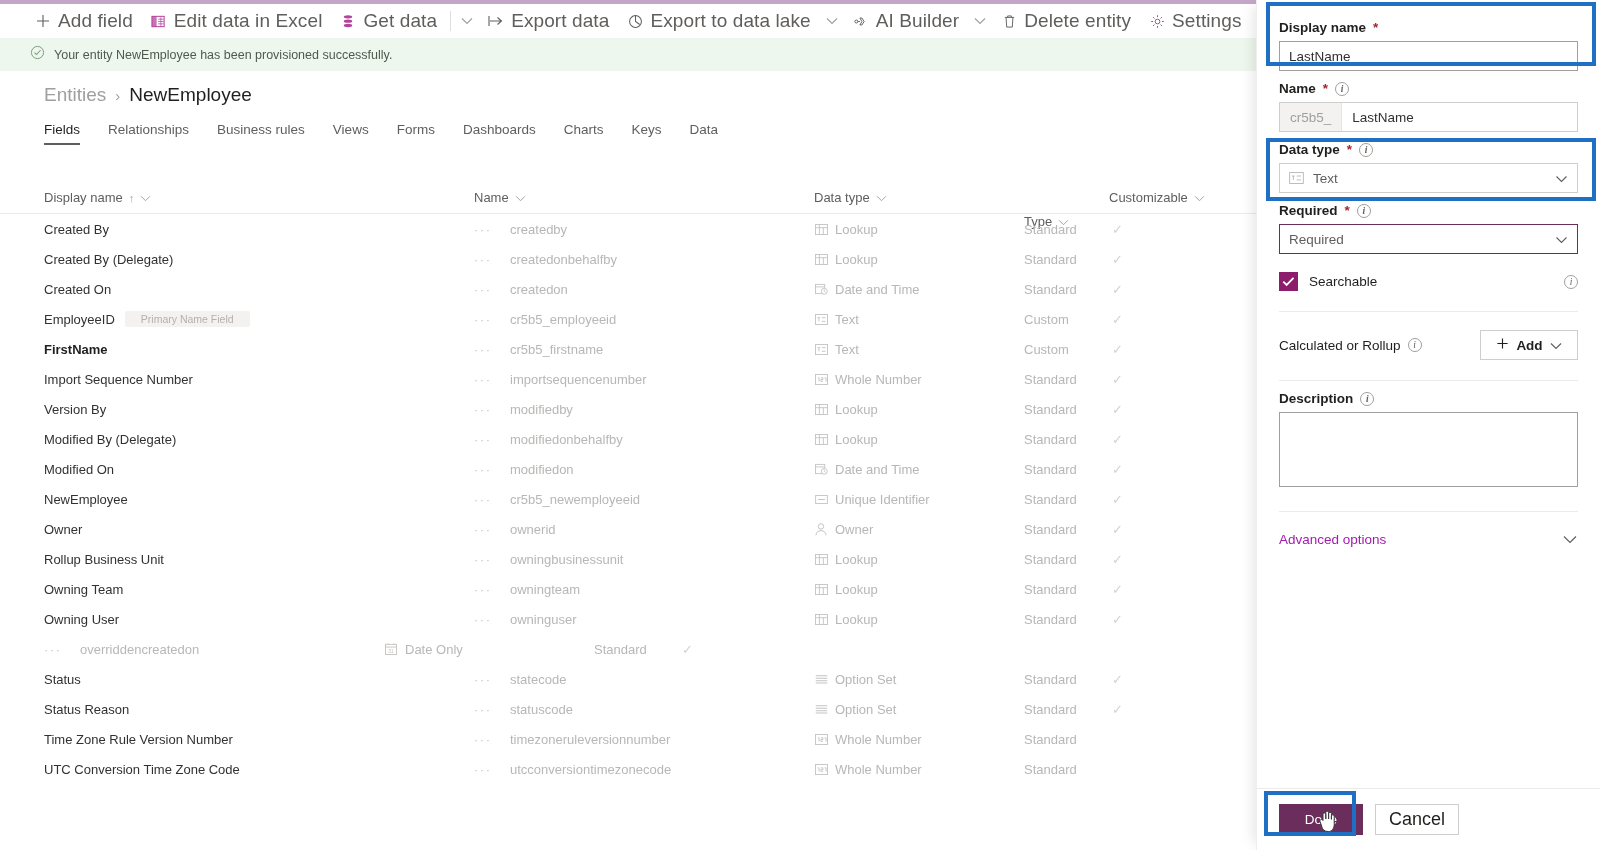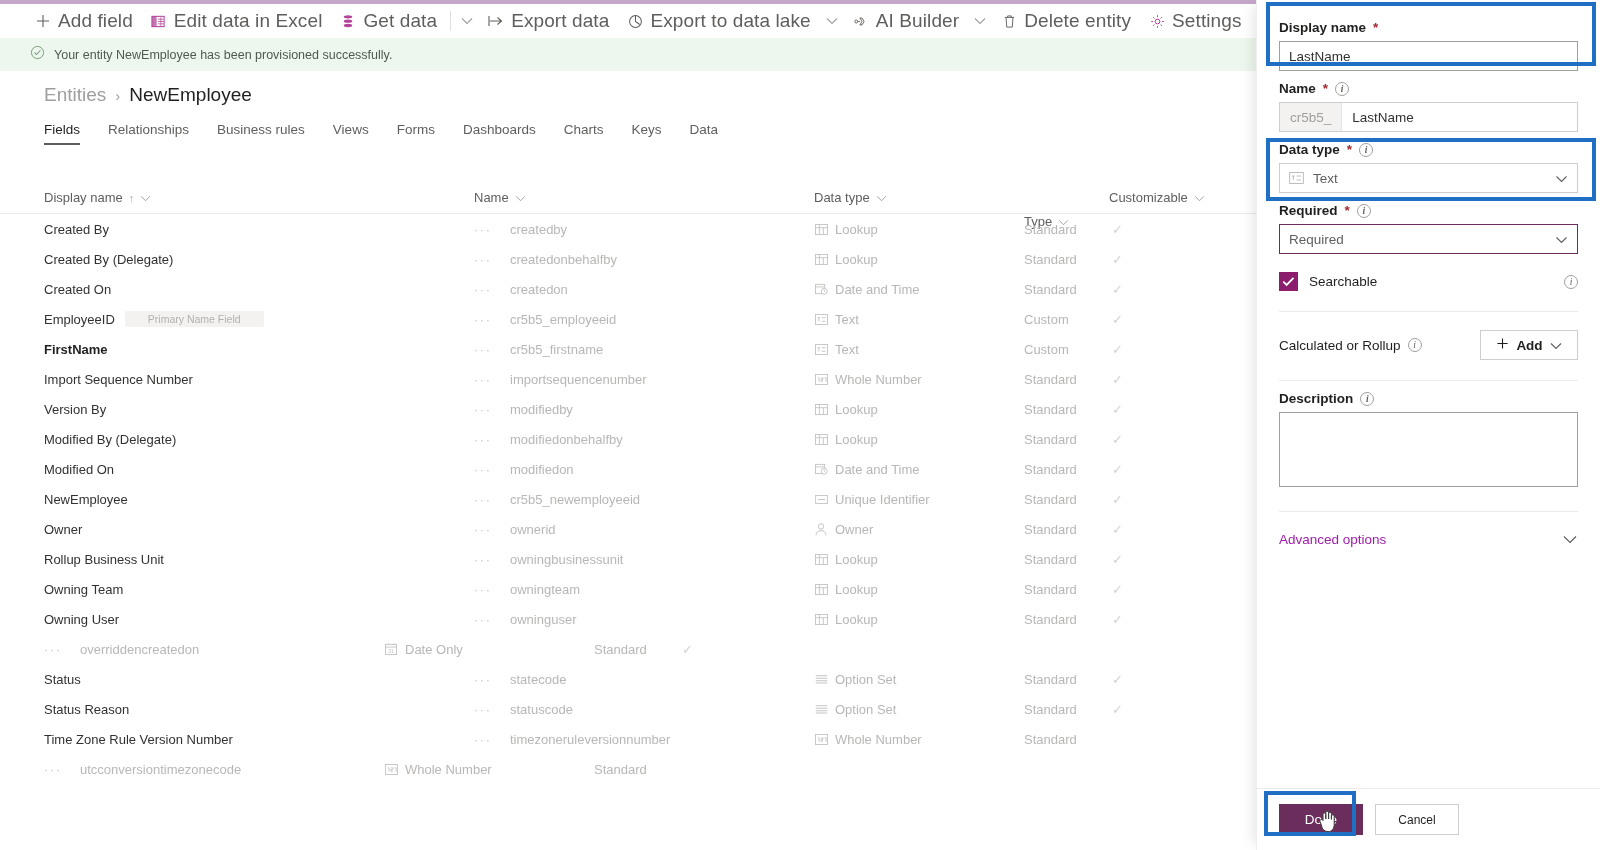--- a/index.html
+++ b/index.html
@@ -70,21 +70,21 @@
   .col-cust    { width:130px; }
 
   .trow {
     display:flex; align-items:center; height:30px;
     padding-left:44px; font-size:13px;
   }
   .cell-display { width:430px; display:flex; align-items:center; gap:10px; color:#323130; }
   .cell-display.bold { font-weight:bold; color:#201f1e; }
   .pill {
     font-size:10.5px; color:#b3b1af; background:#f3f2f1;
-    padding:2px 23px; border-radius:2px; white-space:nowrap;
+    padding:2px 16px; border-radius:2px; white-space:nowrap;
   }
   .dots { width:36px; color:#c8c6c4; font-size:13px; letter-spacing:1.5px; cursor:pointer; }
   .cell-name { width:304px; color:#b9b7b5; }
   .cell-dtype { width:210px; display:flex; align-items:center; gap:7px; color:#b9b7b5; }
   .cell-type { width:85px; color:#b9b7b5; }
   .cell-cust { width:130px; color:#d4d2d0; font-size:13px; padding-left:3px; }
   .tico { width:14px; height:14px; display:inline-flex; align-items:center; justify-content:center; }
   .tico svg { display:block; }
 
   
@@ -149,21 +149,21 @@
     border-top:1px solid #edebe9; display:flex; align-items:center; gap:12px; padding-left:22px;
     background:#fff;
   }
   .btn-done {
     min-width:84px; height:31px; background:#6b2d5c; color:#ffffff; border:none;
     font-size:13.5px; font-family:"Liberation Sans",sans-serif; cursor:pointer;
     display:flex; align-items:center; justify-content:center;
   }
   .btn-cancel {
     min-width:84px; height:31px; background:#ffffff; color:#201f1e; border:1px solid #d0cecc;
-    font-size:12px; font-family:"Liberation Sans",sans-serif; cursor:pointer;
+    font-size:18px; font-family:"Liberation Sans",sans-serif; cursor:pointer;
     display:flex; align-items:center; justify-content:center;
   }
 
   
   .anno { position:absolute; border:4px solid #1f6fc4; pointer-events:none; z-index:40; }
   #anno-display { left:1266px; top:2px; width:330px; height:64px; }
   #anno-dtype   { left:1266px; top:138px; width:330px; height:63px; }
   #anno-done    { left:1264px; top:791px; width:92px; height:45px; }
 
   
@@ -666,20 +666,23 @@
               <rect x=".5" y=".5" width="13" height="11" fill="none" stroke="#c6c4c2" stroke-width="1"></rect>
               <path d="M3 4.2h1.4v4M6.4 4.2h2.2v1.9H6.4V8h2.2M10.4 4.2h1.6v4" stroke="#c6c4c2" stroke-width="1" fill="none"></path>
             </svg>
           </span>
           <span>Whole Number</span>
         </div>
         <div class="cell-type">Standard</div>
         <div class="cell-cust"></div>
       </div>
       <div class="trow">
+        <div class="cell-display">
+          <span>UTC Conversion Time Zone Code</span>
+        </div>
         <div class="dots">···</div>
         <div class="cell-name">utcconversiontimezonecode</div>
         <div class="cell-dtype">
           <span class="tico">
             <svg width="13" height="11" viewBox="0 0 14 12">
               <rect x=".5" y=".5" width="13" height="11" fill="none" stroke="#c6c4c2" stroke-width="1"></rect>
               <path d="M3 4.2h1.4v4M6.4 4.2h2.2v1.9H6.4V8h2.2M10.4 4.2h1.6v4" stroke="#c6c4c2" stroke-width="1" fill="none"></path>
             </svg>
           </span>
           <span>Whole Number</span>

